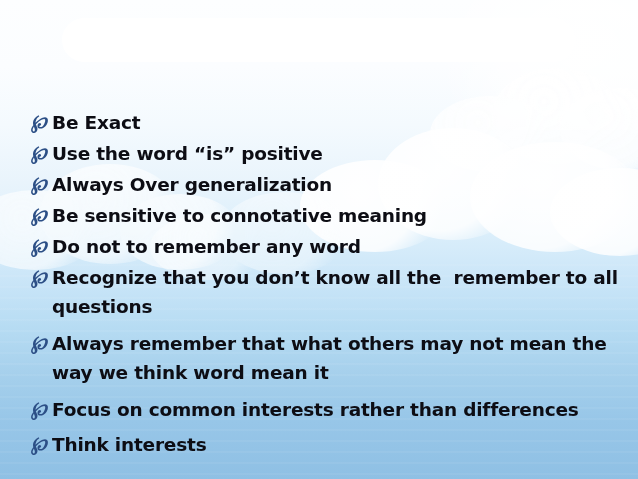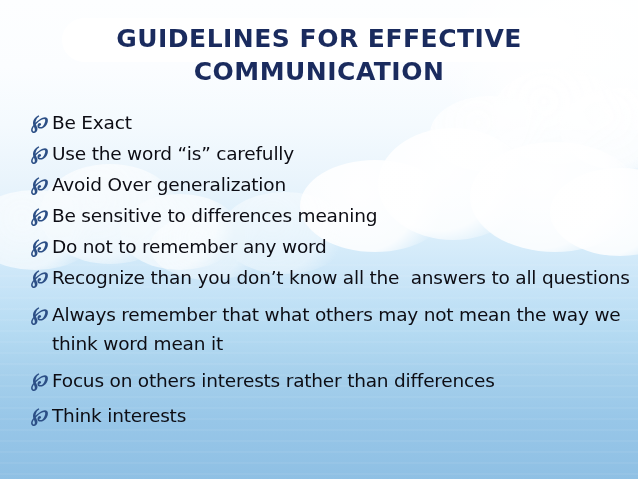--- a/index.html
+++ b/index.html
@@ -105,21 +105,21 @@
     line-height:29px;
     color:#2c4f86;
     font-weight:bold;
     font-style:italic;
     text-align:left;
     transform:translateY(-1px);
   }
   .item-text{
     flex:1 1 auto;
     font-family:"DejaVu Sans",sans-serif;
-    font-weight:normal;
+    font-weight:bold;
     font-size:18.5px;
     line-height:29px;
     color:#0d0d14;
     letter-spacing:-0.2px;
     white-space:pre-wrap;
   }
   
   .item.wrap{margin-bottom:8px;}
   .item.gap-top{margin-top:6px;}
 </style>
@@ -146,63 +146,61 @@
       <i></i>
       <i></i>
   </div>
   <div class="cloud c4">
     <i></i>
       <i></i>
   </div>
   <div class="bands"></div>
 
   <div class="title-banner"></div>
-  <div class="title">GUIDELINES FOR EFFECTIVE
-COMMUNICATION</div>
 
   <div class="list">
 
     <div class="item">
       <span class="bullet">℘</span>
       <span class="item-text">Be Exact</span>
     </div>
 
     <div class="item">
       <span class="bullet">℘</span>
-      <span class="item-text">Use the word “is” carefully</span>
-    </div>
-
-    <div class="item">
-      <span class="bullet">℘</span>
-      <span class="item-text">Avoid Over generalization</span>
-    </div>
-
-    <div class="item">
-      <span class="bullet">℘</span>
-      <span class="item-text">Be sensitive to differences meaning</span>
+      <span class="item-text">Use the word “is” positive</span>
+    </div>
+
+    <div class="item">
+      <span class="bullet">℘</span>
+      <span class="item-text">Always Over generalization</span>
+    </div>
+
+    <div class="item">
+      <span class="bullet">℘</span>
+      <span class="item-text">Be sensitive to connotative meaning</span>
     </div>
 
     <div class="item">
       <span class="bullet">℘</span>
       <span class="item-text">Do not to remember any word</span>
     </div>
 
     <div class="item wrap">
       <span class="bullet">℘</span>
-      <span class="item-text">Recognize than you don’t know all the  answers to all questions</span>
+      <span class="item-text">Recognize that you don’t know all the  remember to all questions</span>
     </div>
 
     <div class="item wrap">
       <span class="bullet">℘</span>
       <span class="item-text">Always remember that what others may not mean the way we think word mean it</span>
     </div>
 
     <div class="item">
       <span class="bullet">℘</span>
-      <span class="item-text">Focus on others interests rather than differences</span>
+      <span class="item-text">Focus on common interests rather than differences</span>
     </div>
 
     <div class="item gap-top">
       <span class="bullet">℘</span>
       <span class="item-text">Think interests</span>
     </div>
 
   </div>
 </div>
 

